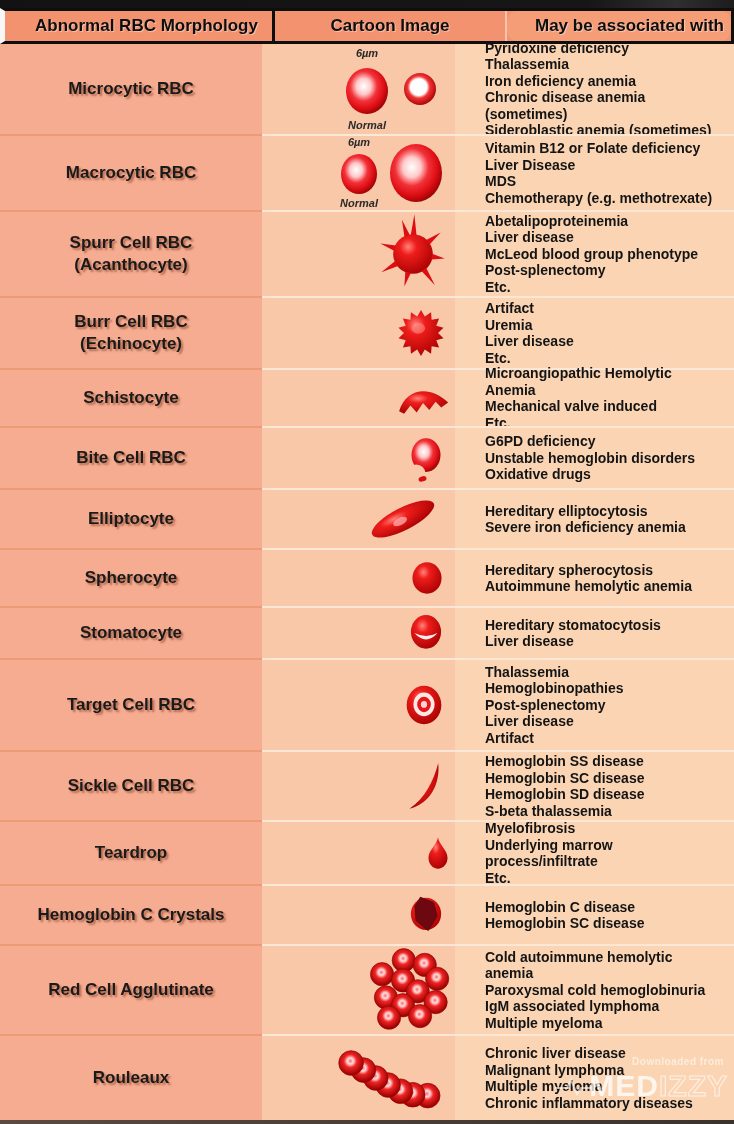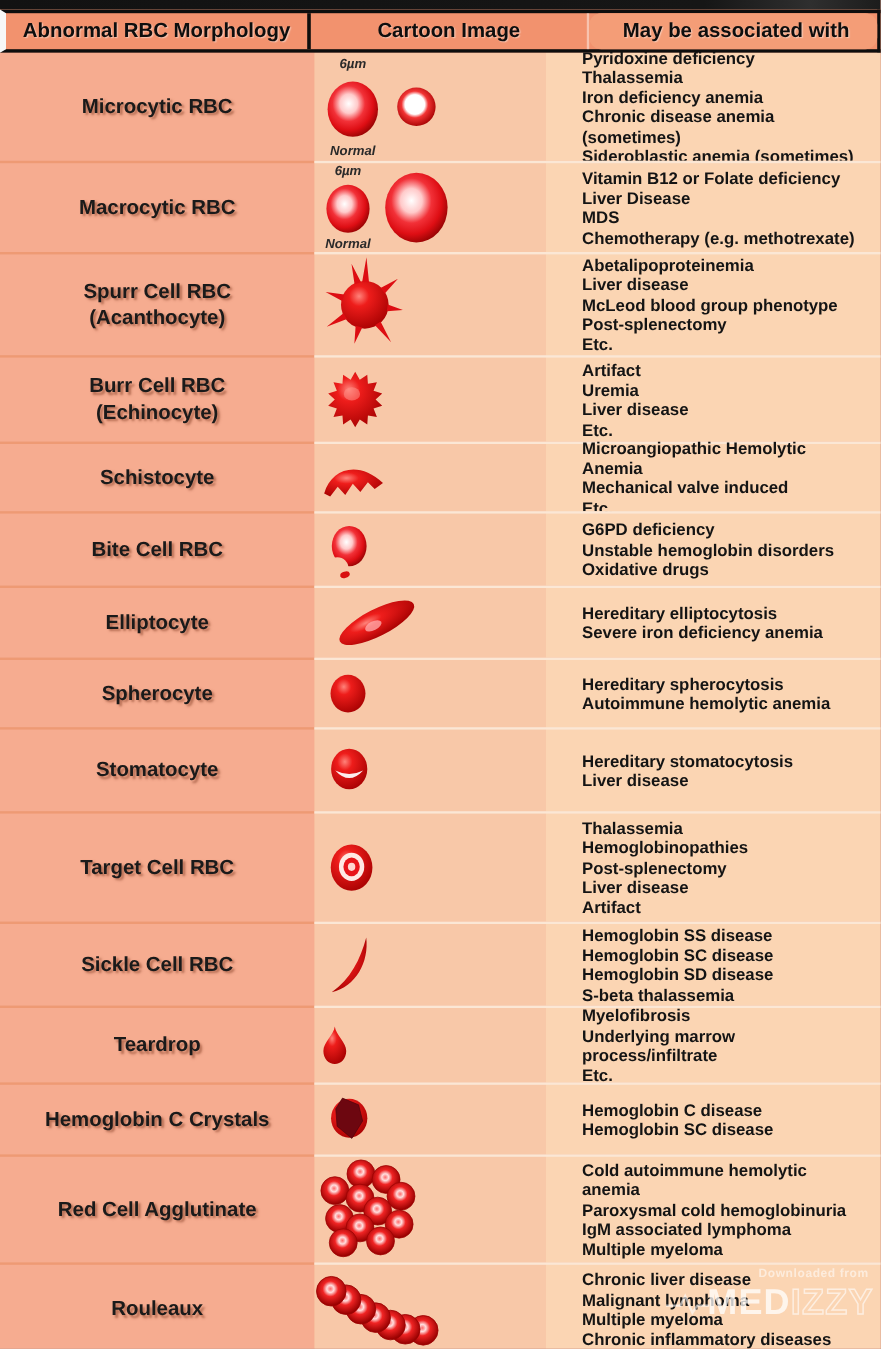--- a/index.html
+++ b/index.html
@@ -5,31 +5,31 @@
   html,body{margin:0;padding:0;}
   body{font-family:"Liberation Sans",sans-serif;background:#888;}
   #app{position:relative;width:734px;height:1124px;margin:0 auto;background:#f6ac90;
        display:flex;flex-direction:column;overflow:hidden;}
   .topstrip{height:8px;background:linear-gradient(90deg,#121212 0%,#161616 80%,#2f2f2f 92%,#1c1c1c 100%);flex:0 0 auto;}
   .botstrip{height:4px;background:linear-gradient(90deg,#5a4a42,#3a322d);flex:0 0 auto;}
   
   .hdr{flex:0 0 36px;display:flex;box-sizing:border-box;border:3px solid #0e0e0e;border-left:5px solid #f7f7f7;
        background:#f2926e;}
   .hdr .hc{display:flex;align-items:center;box-sizing:border-box;}
-  .hdr .h1{width:254px;justify-content:center;border-right:3px solid #0e0e0e;}
+  .hdr .h1{width:254px;justify-content:center;border-right:3px solid #0e0e0e;margin-left:16px;}
   .hdr .h2{width:232px;justify-content:center;border-right:2px solid rgba(255,255,255,.45);}
   .hdr .h3{flex:1;padding-left:28px;background:#f49d77;border-radius:10px;}
   .hdr span{font-size:17px;font-weight:700;color:#0e0e0e;text-shadow:1px 1px 1px rgba(255,255,255,.45);white-space:nowrap;}
   
   .tbody{flex:1;display:flex;flex-direction:column;}
   .row{display:flex;flex:0 0 auto;}
   .row.grow{flex:1 1 auto;}
   .c1,.c2,.c3{box-sizing:border-box;}
   .c1{width:262px;background:#f6ac90;display:flex;flex-direction:column;align-items:center;justify-content:center;}
-  .c2{width:193px;background:#f8c8a8;display:flex;align-items:center;justify-content:flex-start;}
+  .c2{width:193px;background:#f8c8a8;display:flex;align-items:center;justify-content:flex-end;}
   .c3{flex:1;background:#fbd5b3;display:flex;flex-direction:column;justify-content:center;padding-left:30px;padding-right:14px;}
   .row + .row .c1{border-top:2px solid #ee9a74;}
   .row + .row .c2,.row + .row .c3{border-top:2px solid #fbe7d5;}
   .morph{font-size:17px;font-weight:700;color:#1a1a1a;text-align:center;line-height:22px;
          text-shadow:2px 2px 2px rgba(125,55,30,.55);}
   .assoc-line{font-size:14px;font-weight:700;color:#141414;line-height:16.5px;}
   .scale-txt{font:italic 700 11px "Liberation Sans",sans-serif;fill:#2a2a2a;}
   svg.cartoon{display:block;}
   
   .wm{position:absolute;right:6px;top:1056px;width:190px;text-align:right;z-index:5;pointer-events:none;}
@@ -250,21 +250,21 @@
         </svg>
       </div>
       <div class="c3">
           <div>
             <div class="assoc-line">Hereditary spherocytosis</div>
             <div class="assoc-line">Autoimmune hemolytic anemia</div>
           </div>
         </div>
     </div>
 
-    <div class="row" style="height:70px">
+    <div class="row" style="height:52px">
       <div class="c1">
           <div class="morph">Stomatocyte</div>
         </div>
       <div class="c2">
         <svg class="cartoon" width="58" height="58" viewBox="0 0 100 100">
           <ellipse cx="50" cy="48" rx="26" ry="29" fill="url(#gSolid)"></ellipse>
           <path d="M30,50 Q50,72 70,50 Q50,60 30,50 Z" fill="#ffffff" opacity="0.93"></path>
         </svg>
       </div>
       <div class="c3">

